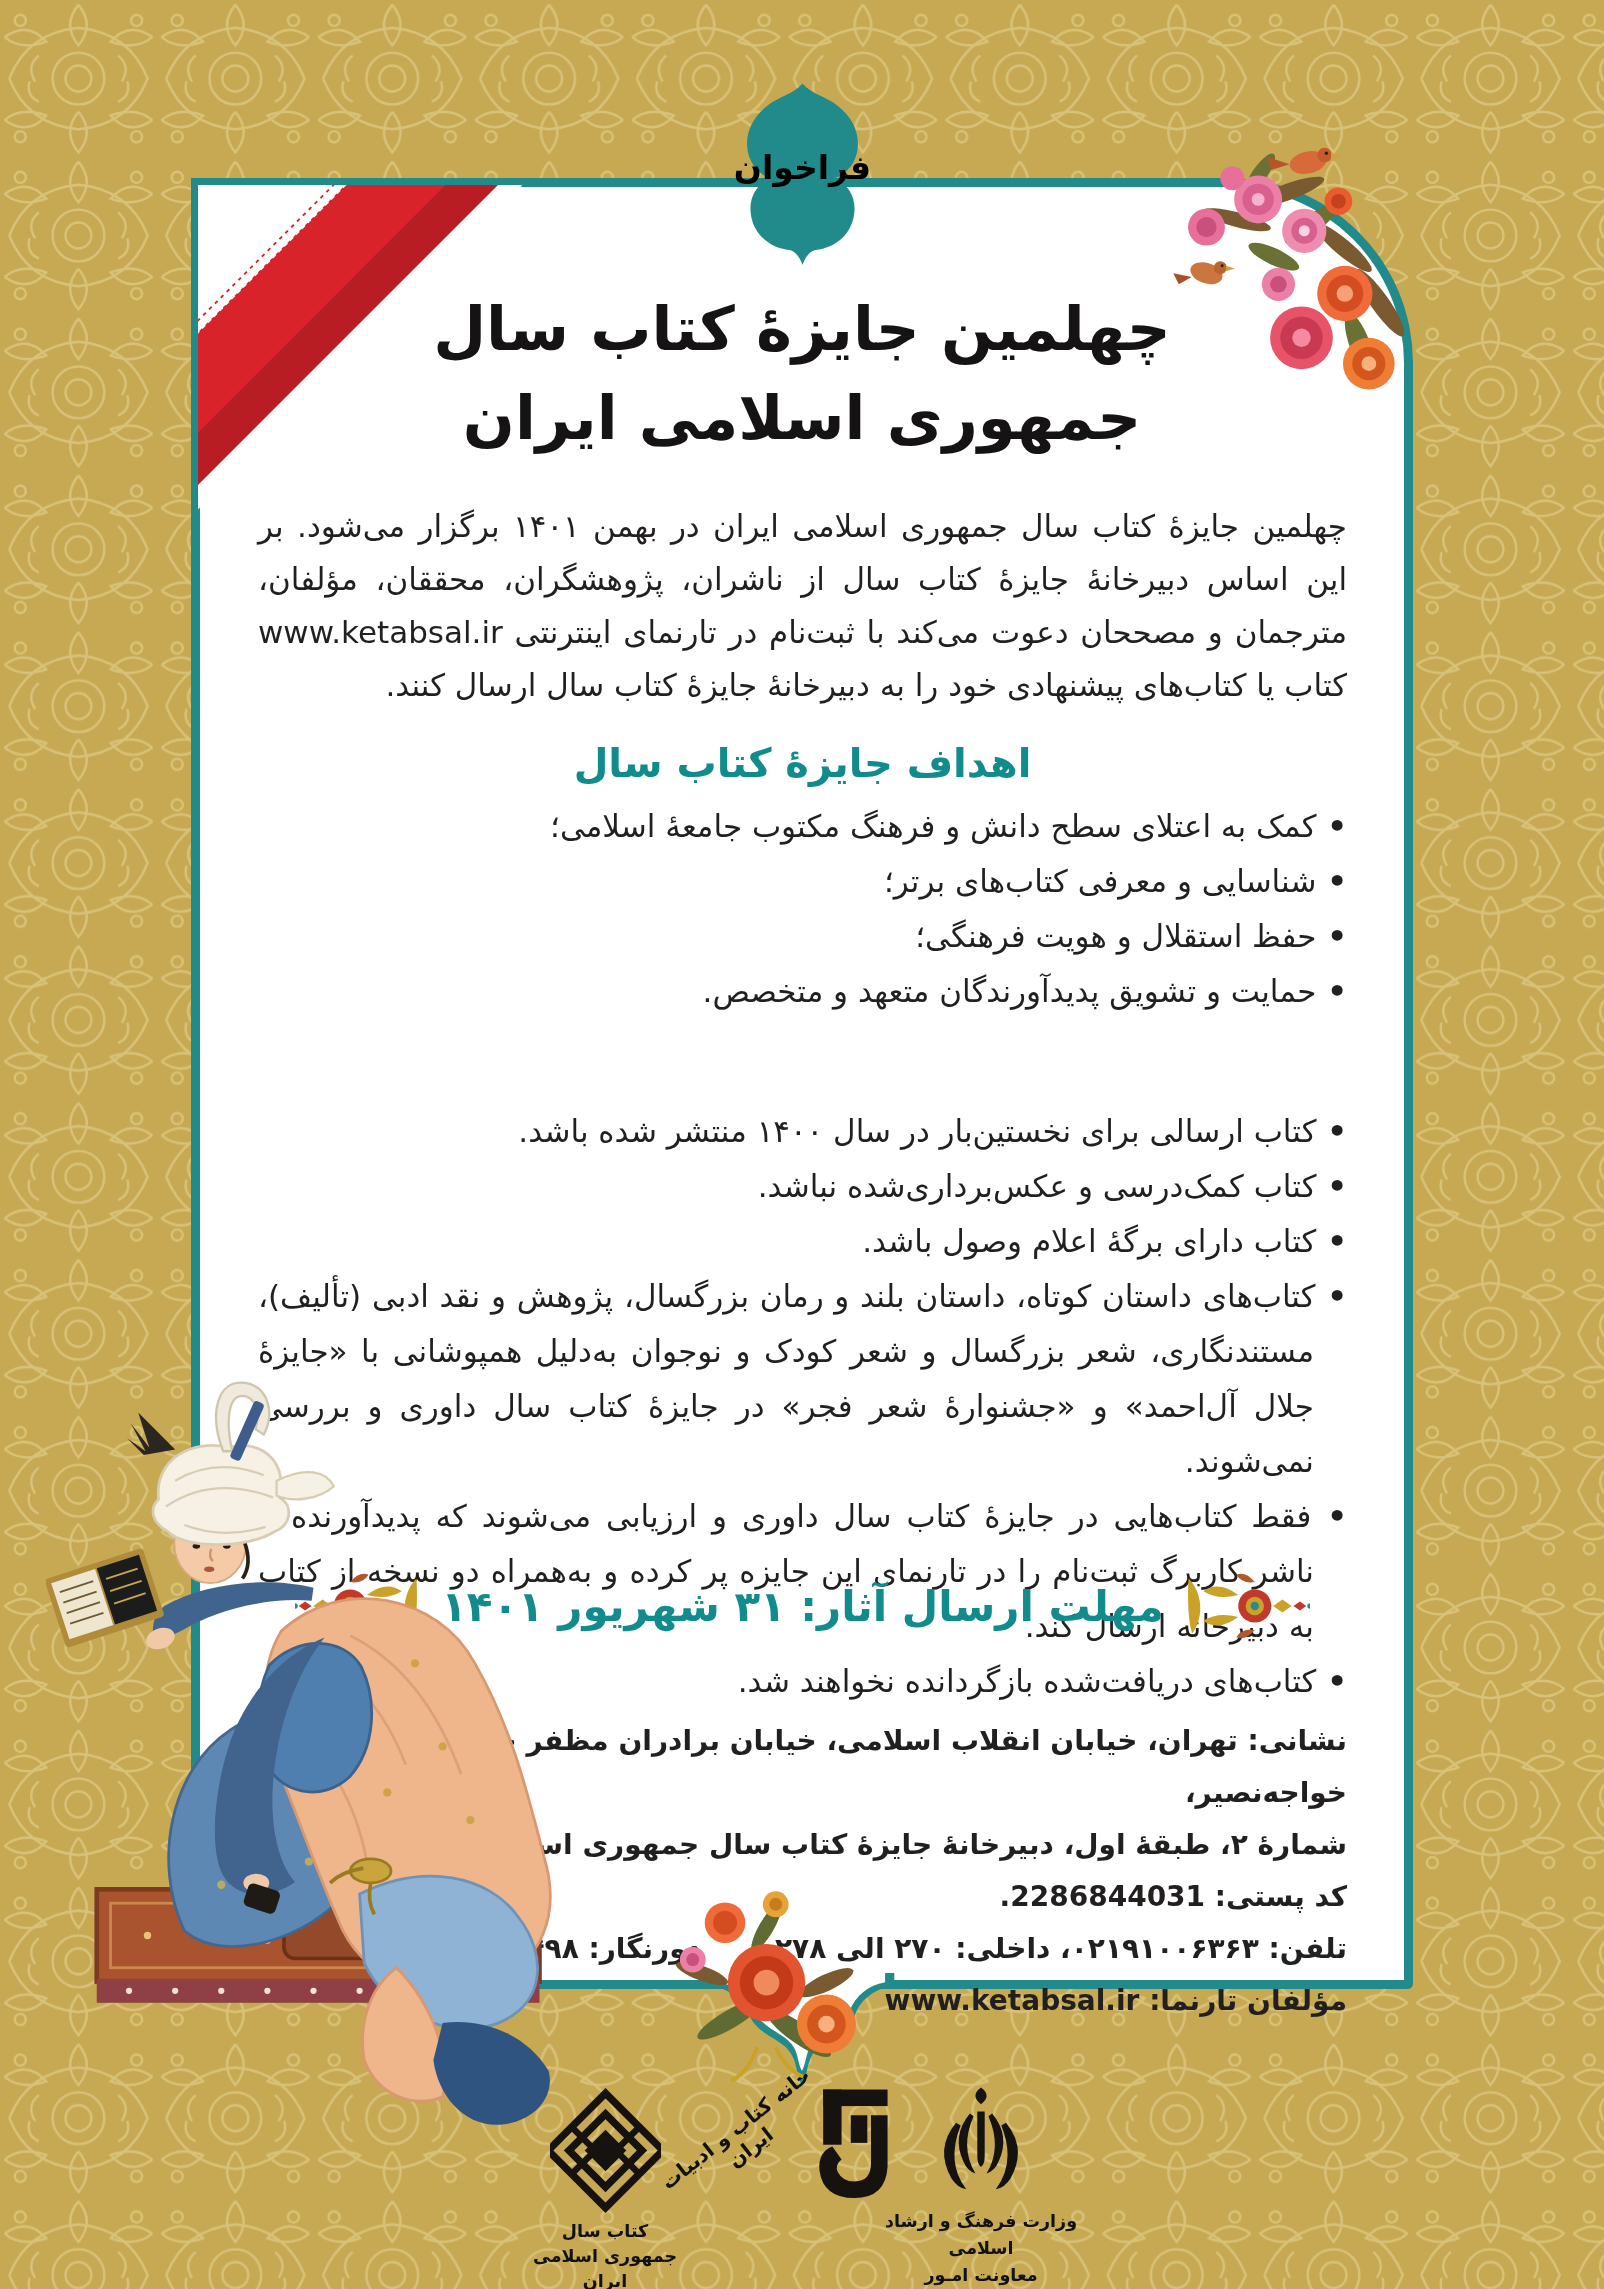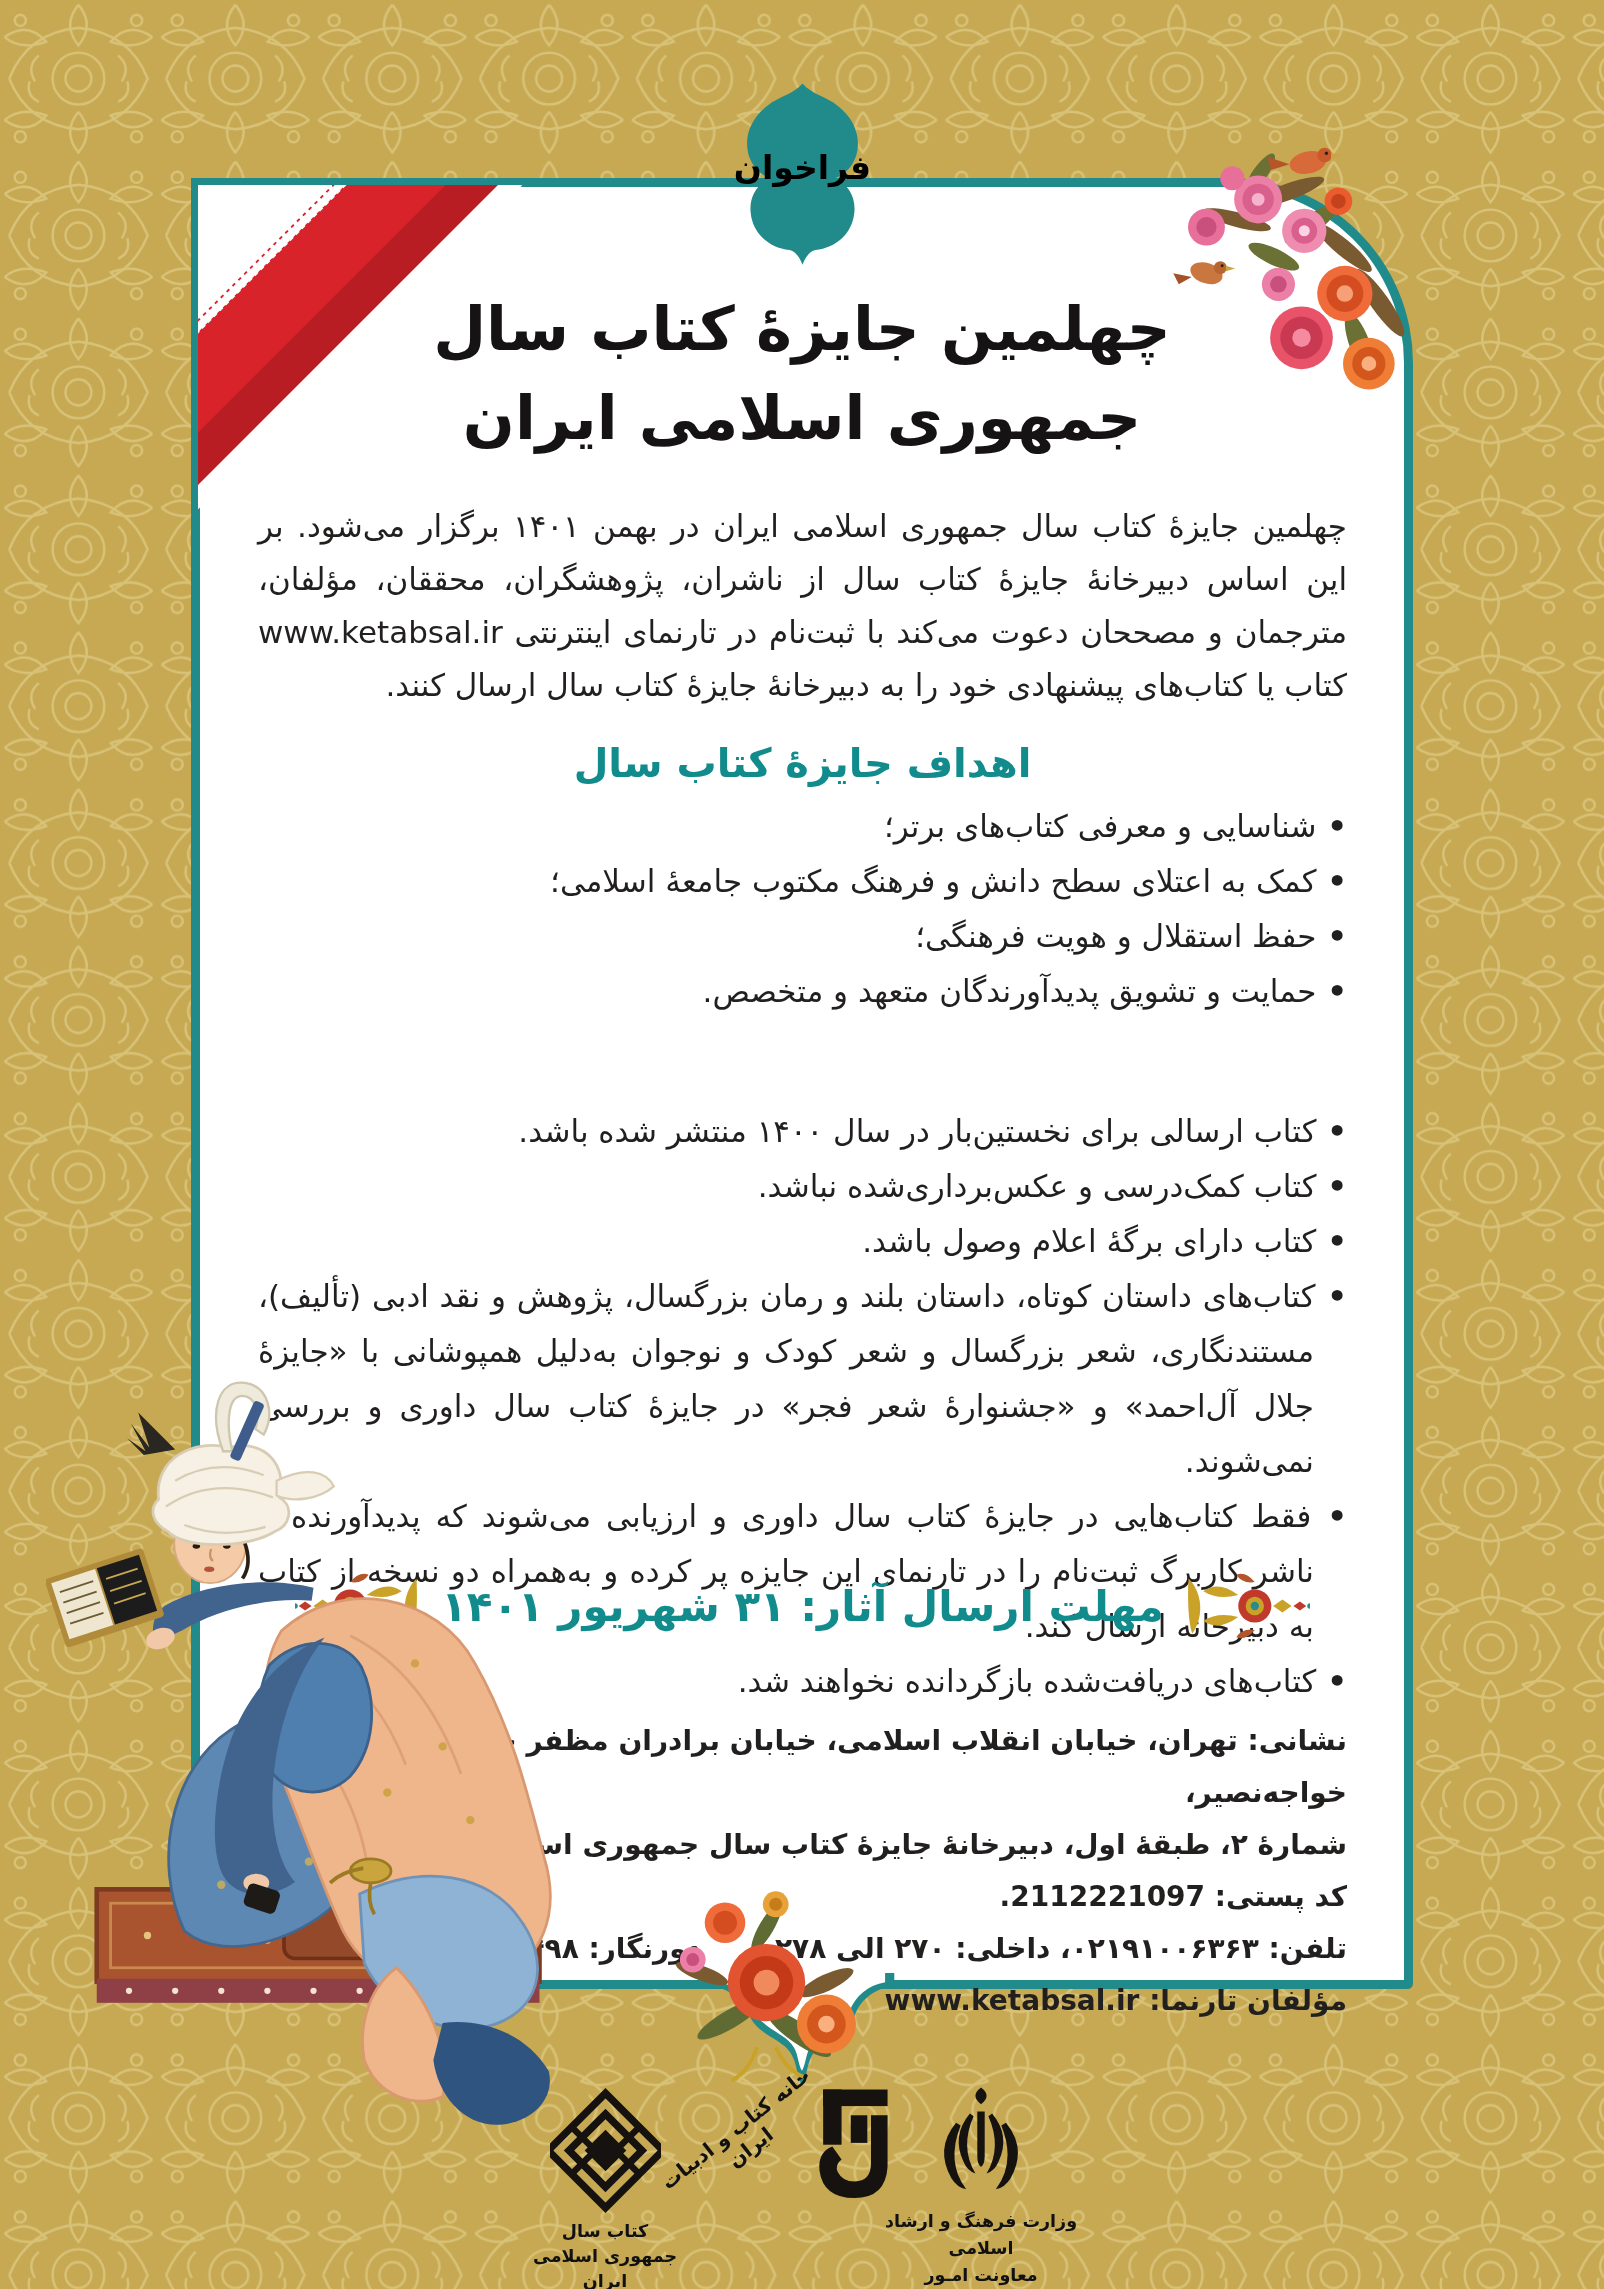--- a/index.html
+++ b/index.html
@@ -175,22 +175,22 @@
 
   <div class="abs title">
     <div>چهلمین جایزۀ کتاب سال</div>
     <div>جمهوری اسلامی ایران</div>
   </div>
 
   <div class="abs content intro">چهلمین جایزۀ کتاب سال جمهوری اسلامی ایران در بهمن ۱۴۰۱ برگزار می‌شود. بر این اساس دبیرخانۀ جایزۀ کتاب سال از ناشران، پژوهشگران، محققان، مؤلفان، مترجمان و مصححان دعوت می‌کند با ثبت‌نام در تارنمای اینترنتی www.ketabsal.ir کتاب یا کتاب‌های پیشنهادی خود را به دبیرخانۀ جایزۀ کتاب سال ارسال کنند.</div>
 
   <div class="abs content sec-head sh1">اهداف جایزۀ کتاب سال</div>
   <ul class="abs content blist list1">
+    <li>کمک به اعتلای سطح دانش و فرهنگ مکتوب جامعۀ اسلامی؛</li>
     <li>شناسایی و معرفی کتاب‌های برتر؛</li>
-    <li>کمک به اعتلای سطح دانش و فرهنگ مکتوب جامعۀ اسلامی؛</li>
     <li>حفظ استقلال و هویت فرهنگی؛</li>
     <li>حمایت و تشویق پدیدآورندگان متعهد و متخصص.</li>
   </ul>
 
   <ul class="abs content blist list2">
     <li>کتاب ارسالی برای نخستین‌بار در سال ۱۴۰۰ منتشر شده باشد.</li>
     <li>کتاب کمک‌درسی و عکس‌برداری‌شده نباشد.</li>
     <li>کتاب دارای برگۀ اعلام وصول باشد.</li>
     <li>کتاب‌های داستان کوتاه، داستان بلند و رمان بزرگسال، پژوهش و نقد ادبی (تألیف)، مستندنگاری، شعر بزرگسال و شعر کودک و نوجوان به‌دلیل همپوشانی با «جایزۀ جلال آل‌احمد» و «جشنوارۀ شعر فجر» در جایزۀ کتاب سال داوری و بررسی نمی‌شوند.</li>
     <li>فقط کتاب‌هایی در جایزۀ کتاب سال داوری و ارزیابی می‌شوند که پدیدآورنده یا ناشر کاربرگ ثبت‌نام را در تارنمای این جایزه پر کرده و به‌همراه دو نسخه از کتاب به دبیرخانه ارسال کند.</li>
@@ -221,21 +221,21 @@
       <path d="M60,14 q10,-12 20,-8 q-6,10 -20,8 M60,66 q10,12 20,8 q-6,-10 -20,-8" fill="#b2562c"></path>
       <polygon points="40,40 30,33 20,40 30,47" fill="#c9a227"></polygon>
       <polygon points="18,40 11,35 4,40 11,45" fill="#c0392b"></polygon>
       <circle cx="0" cy="40" r="3" fill="#2a8b8c"></circle>
     </svg>
   </div>
 
   <div class="abs content contact">
     <div>نشانی: تهران، خیابان انقلاب اسلامی، خیابان برادران مظفر جنوبی، کوچۀ خواجه‌نصیر،</div>
     <div>شمارۀ ۲، طبقۀ اول، دبیرخانۀ جایزۀ کتاب سال جمهوری اسلامی ایران.</div>
-    <div>کد پستی: 2112221097.</div>
+    <div>کد پستی: 2286844031.</div>
     <div class="phone-row">
       <span>تلفن: ۰۲۱۹۱۰۰۶۳۶۳، داخلی: ۲۷۰ الی ۲۷۸</span>
       <span>دورنگار: ۰۲۱۶۶۴۱۵۴۹۸</span>
     </div>
     <div>مؤلفان تارنما: www.ketabsal.ir</div>
   </div>
 
   <svg class="abs z3" width="222" height="120" style="left:691px;top:1973px" viewBox="0 0 240 130">
     <path fill="#218b8c" d="M20,0 H220 V14 C200,16 184,28 178,44 C170,64 152,68 138,80 C124,94 128,106 120,122 C112,106 116,94 102,80 C88,68 70,64 62,44 C56,28 40,16 20,14 Z"></path>
     <path fill="#ffffff" d="M30,0 H210 V10 C192,13 178,25 172,40 C164,58 148,62 135,73 C123,84 126,94 120,106 C114,94 117,84 105,73 C92,62 76,58 68,40 C62,25 48,13 30,10 Z"></path>

